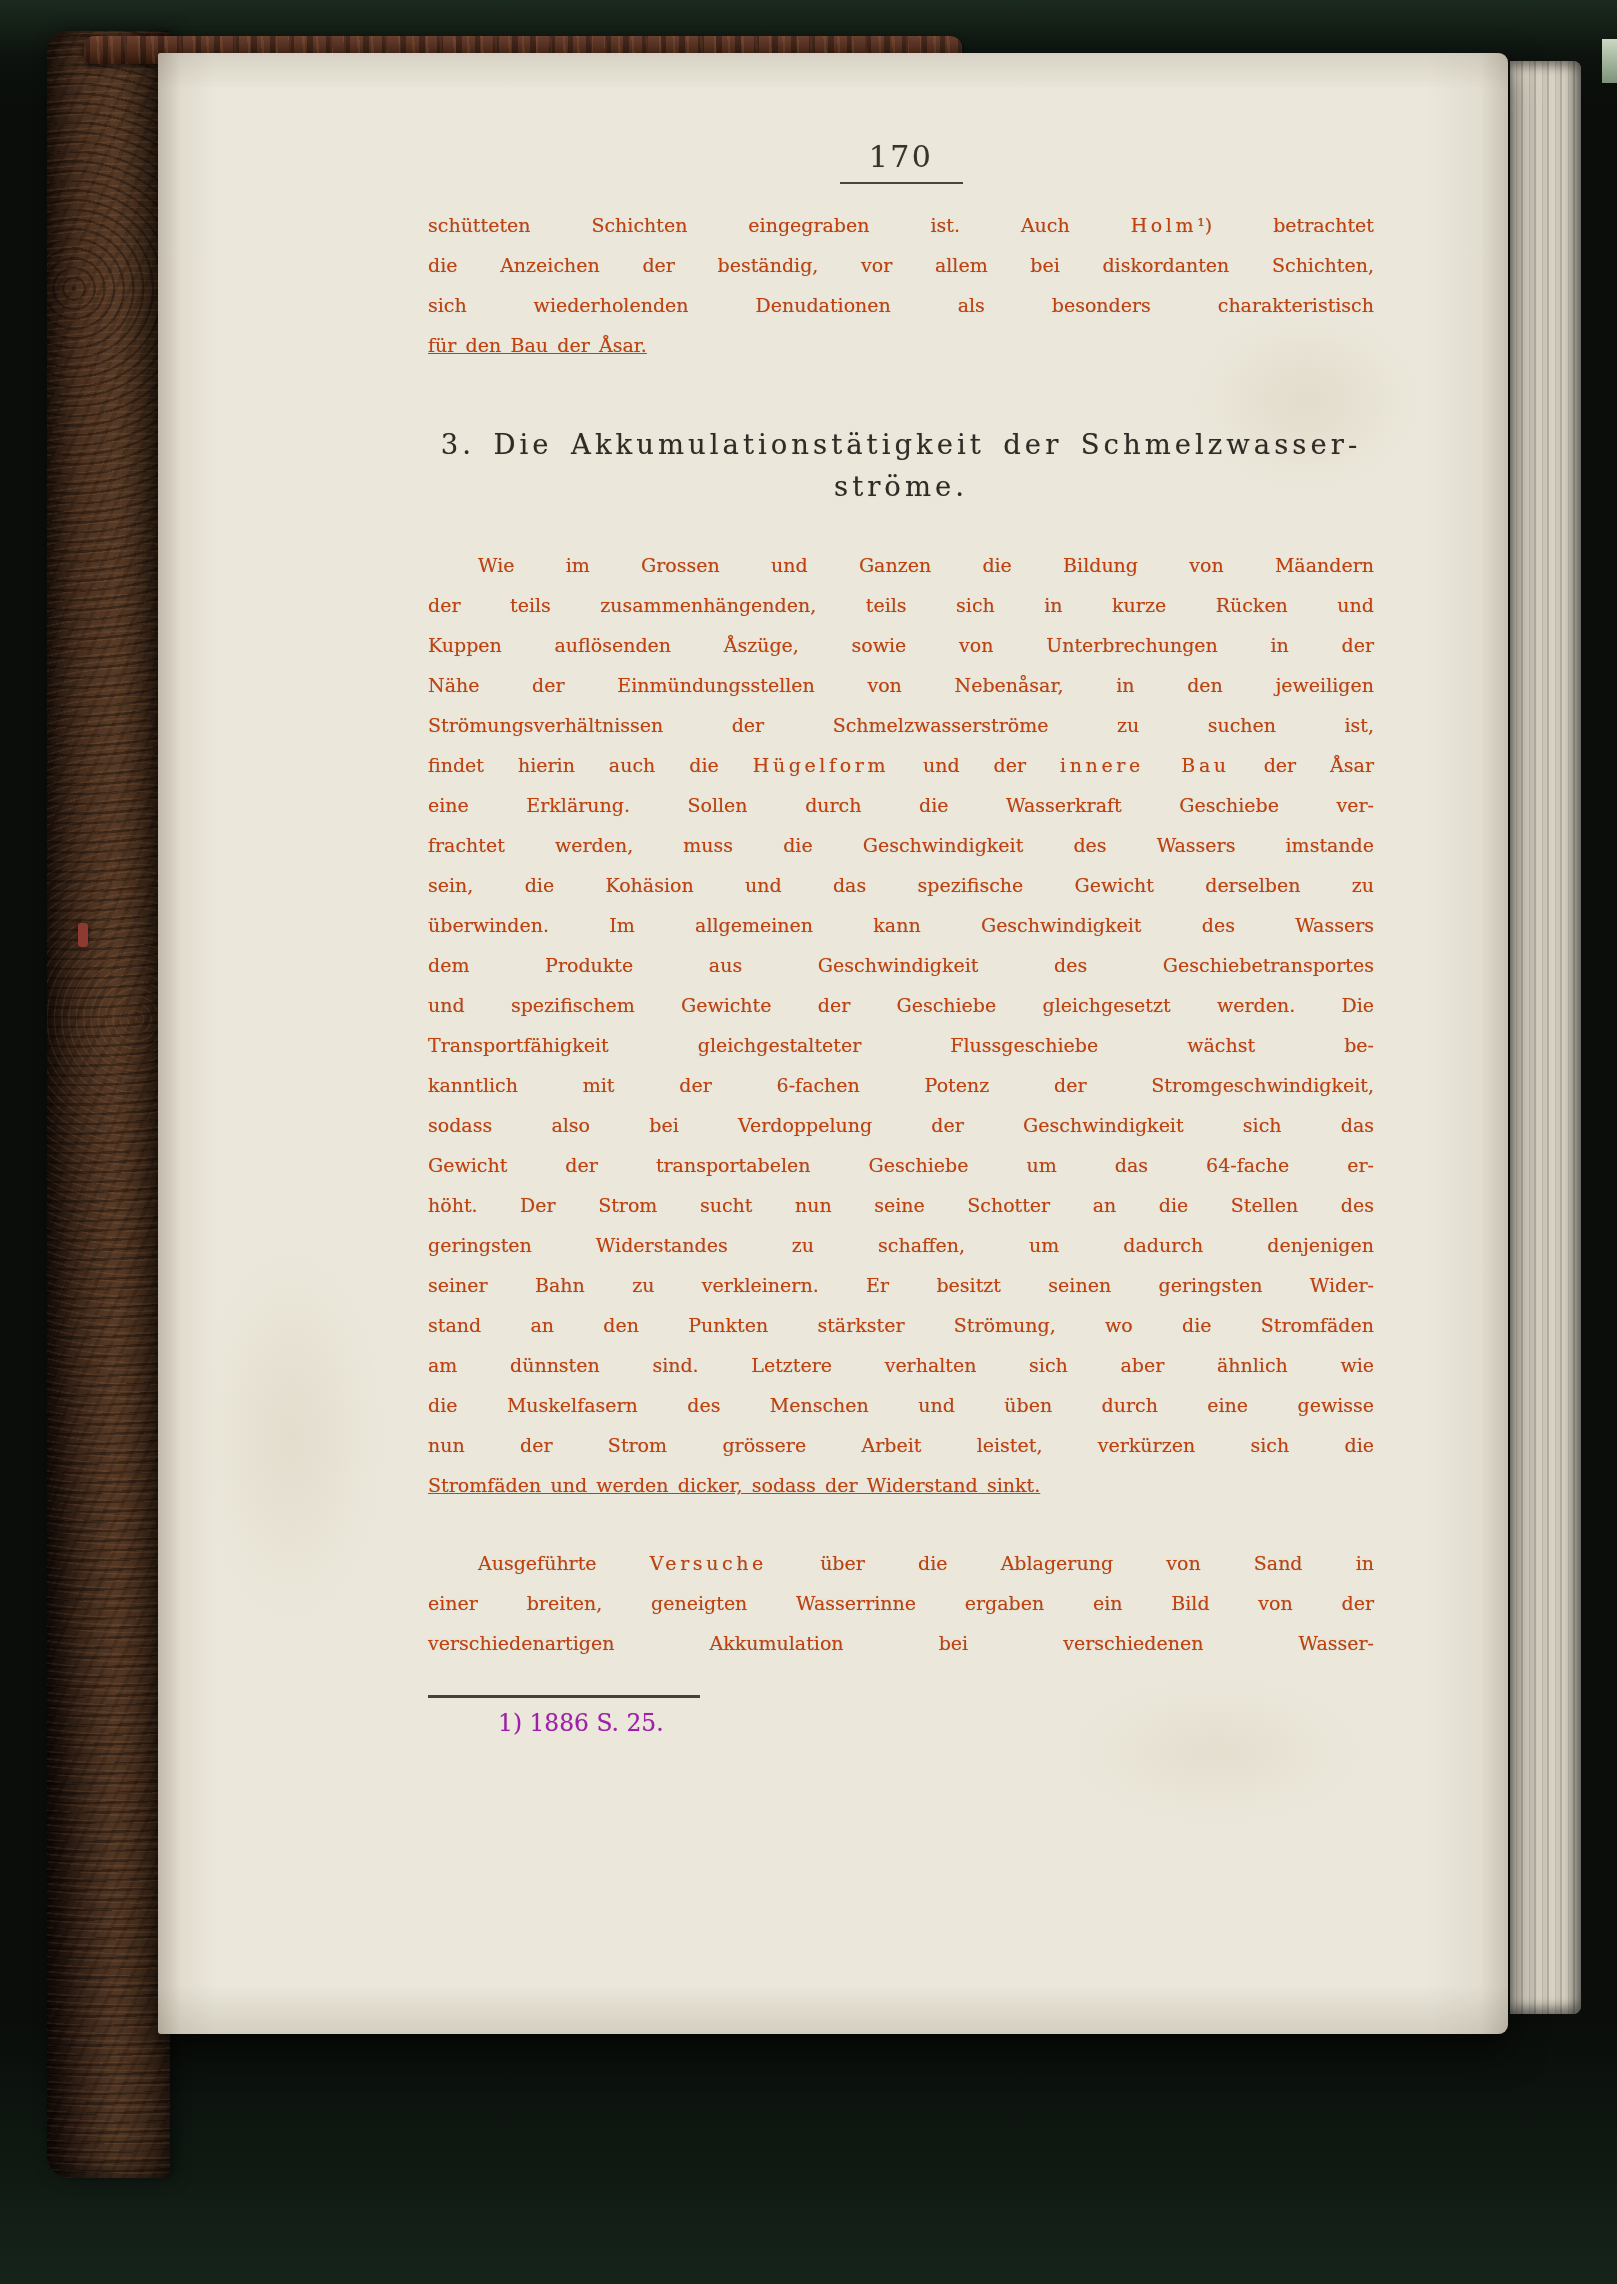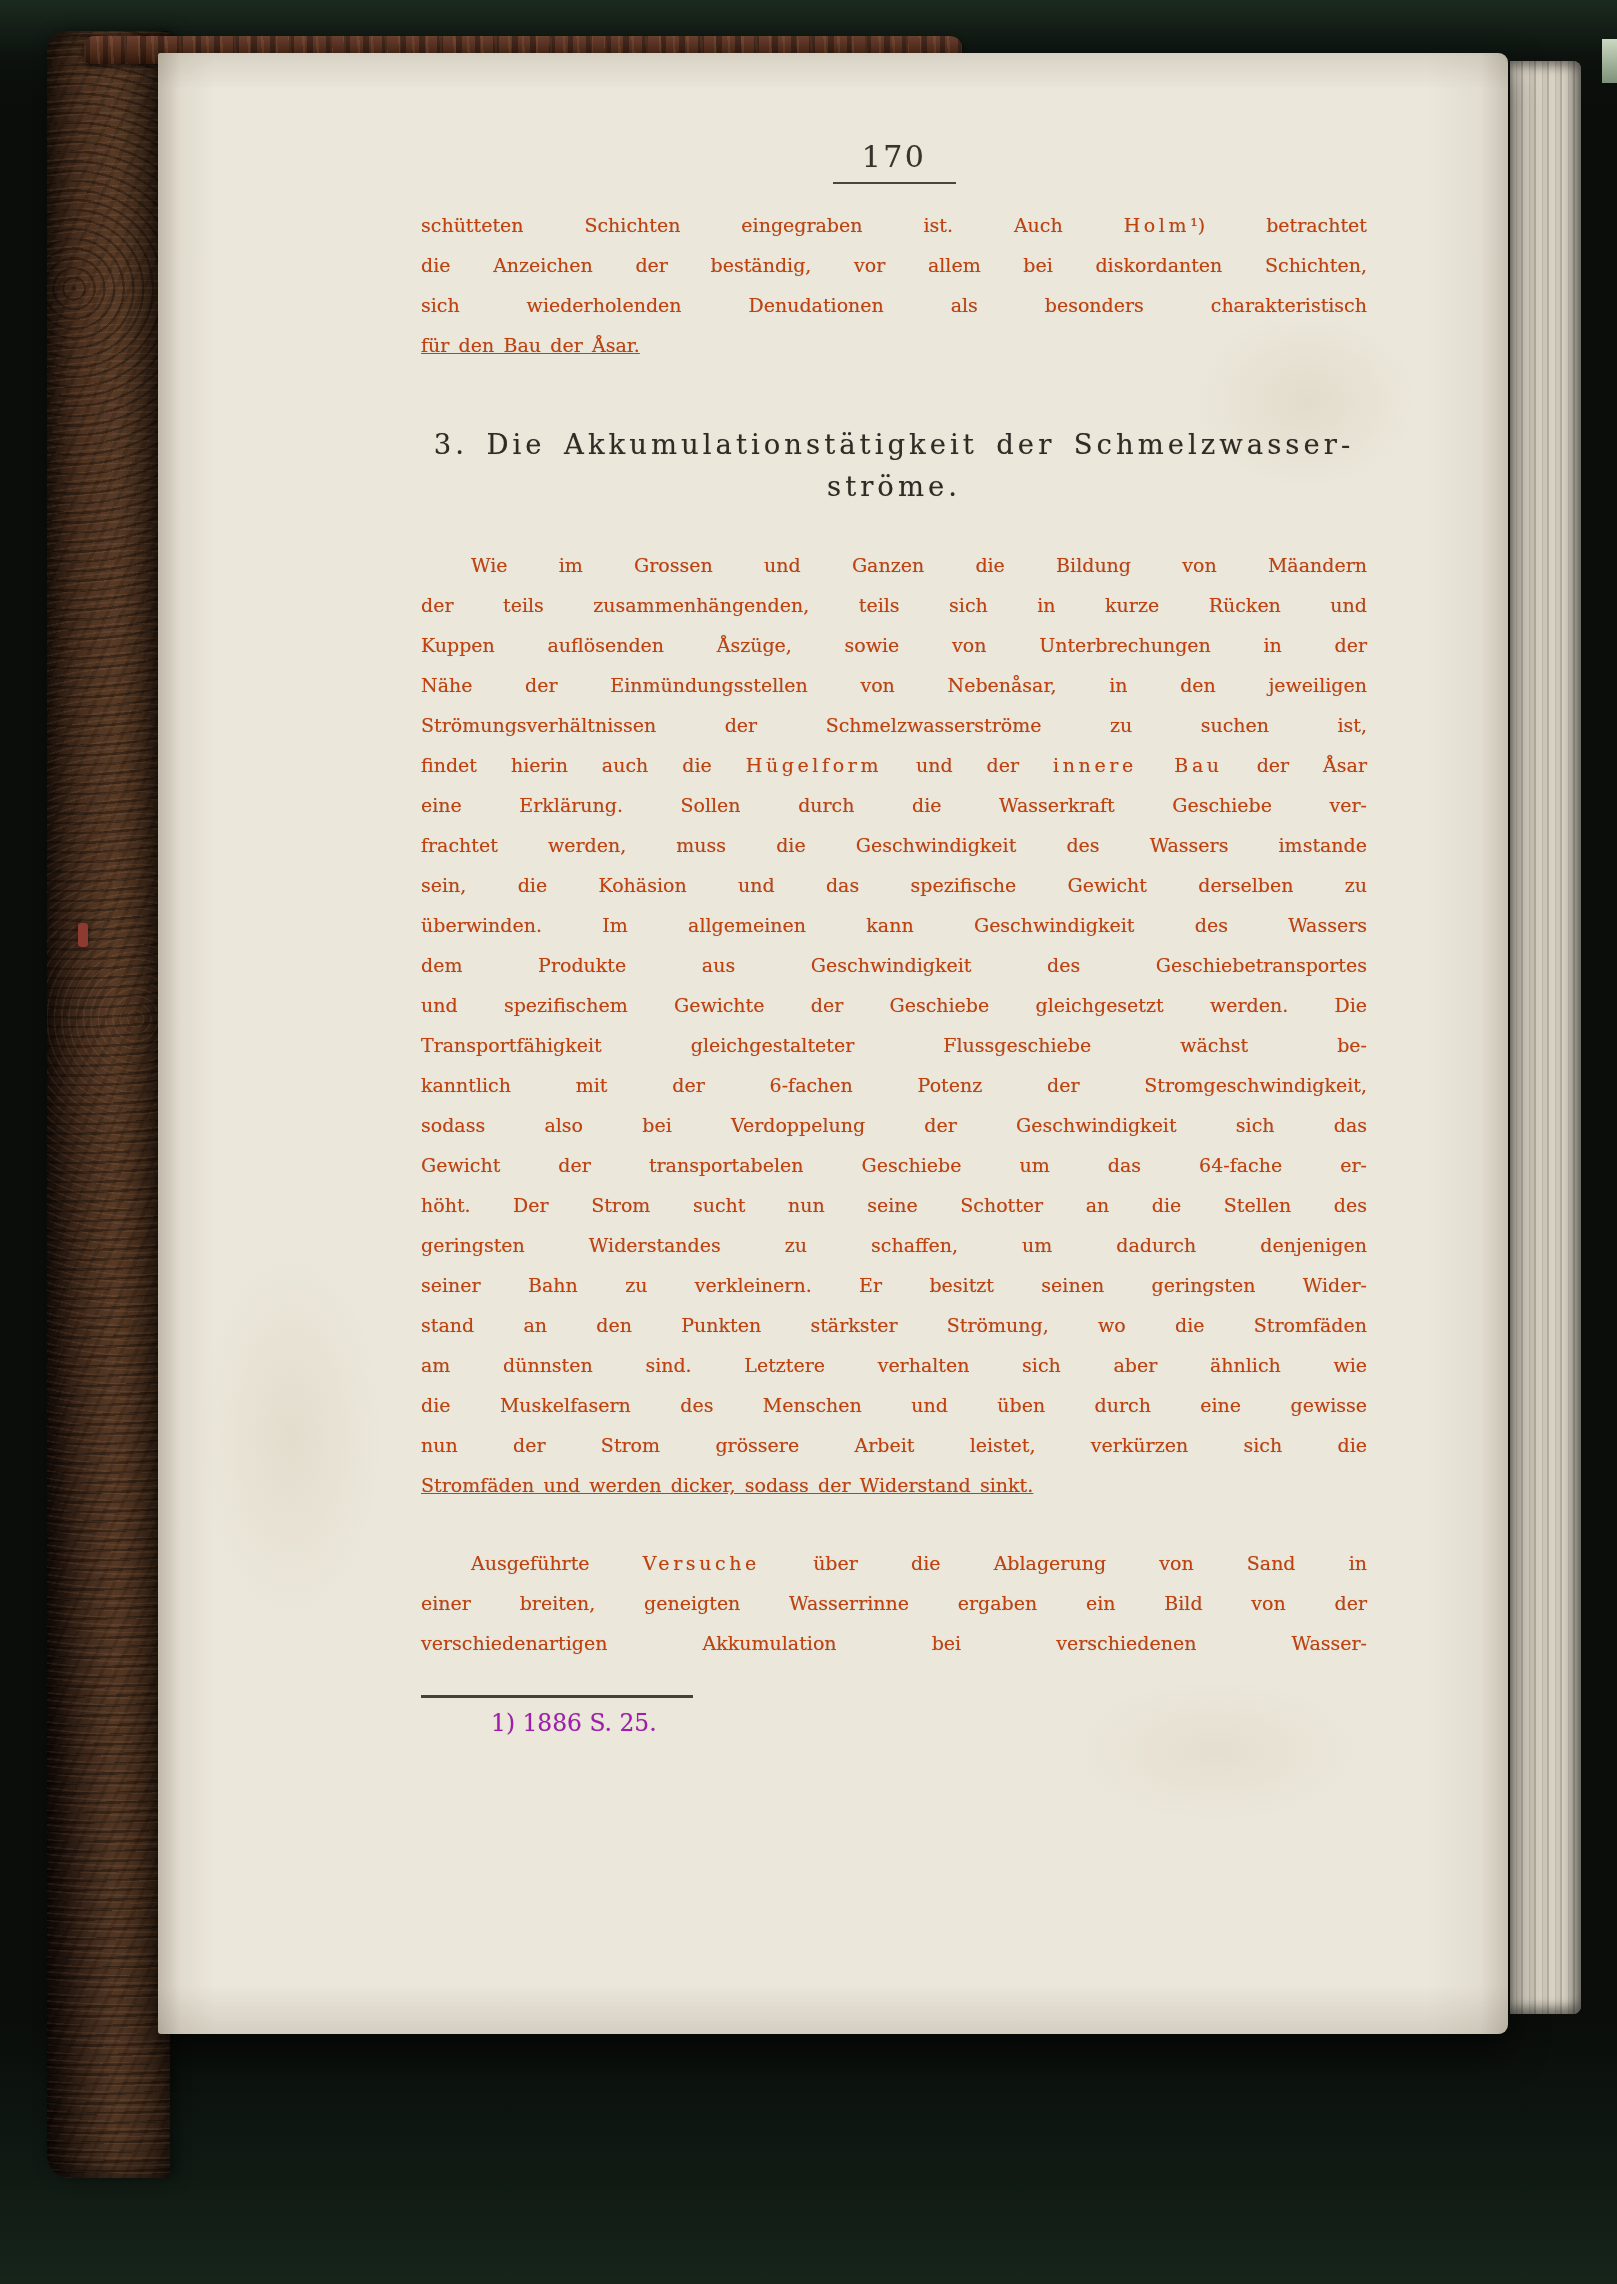--- a/index.html
+++ b/index.html
@@ -84,21 +84,21 @@
     position:absolute; left:40px; top:1197px; width:186px; height:372px;
     background:radial-gradient(ellipse, rgba(150,130,90,0.10), transparent 70%);
   }
   .stain3 {
     position:absolute; right:146px; bottom:210px; width:291px; height:146px;
     background:radial-gradient(ellipse, rgba(155,135,95,0.09), transparent 70%);
   }
 
   
   .text-block {
-    position:absolute; left:263px; top:0; width:946px;
+    position:absolute; left:270px; top:0; width:946px;
     color:#332f29;
     text-shadow: 0 0 0.8px rgba(51,47,41,0.35);
   }
   .pagenum-wrap { margin-top:86px; text-align:center; }
   .pagenum { font-size:30px; letter-spacing:2.4px; color:#38342c; }
   .pagenum-rule { width:123px; height:2.4px; background:#4a463e; margin:8px auto 0; }
 
   .content { margin-top:21px; }
   .line {
     font-size:19px; line-height:40px; color:#c2410c;

